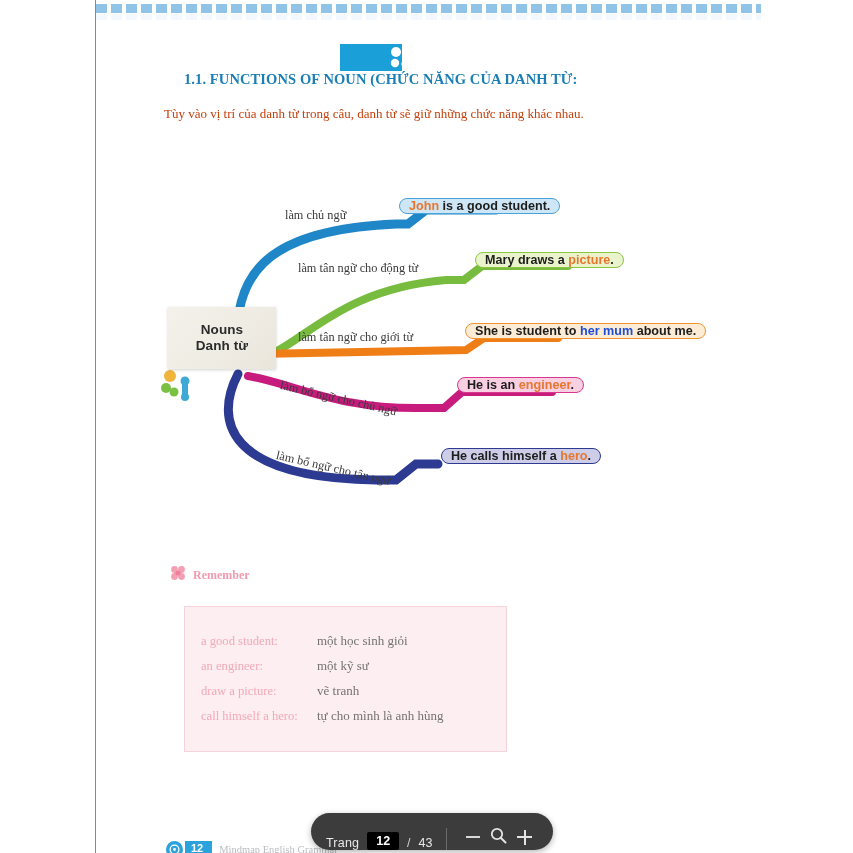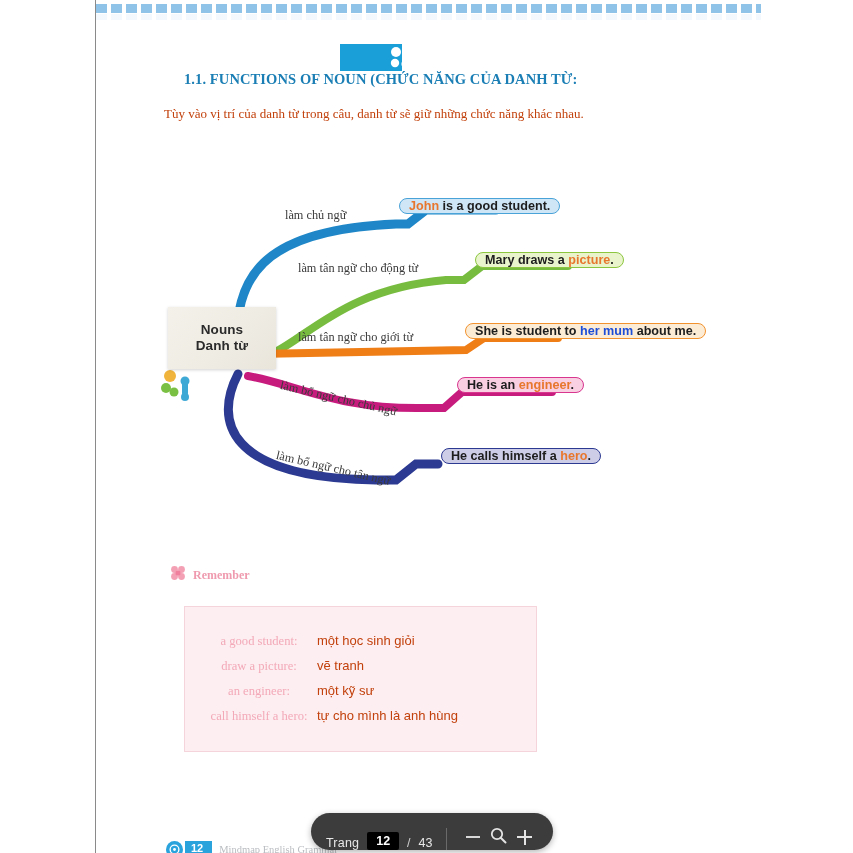--- a/index.html
+++ b/index.html
@@ -77,32 +77,32 @@
 
   
   .remember-head {
     position: absolute; left: 170px; top: 565px; display: flex; align-items: center; gap: 7px;
   }
   .remember-head .rh-text {
     color: #ef9aae; font-size: 12px; font-weight: bold;
     font-family: "Liberation Serif", serif;
   }
   .remember-box {
-    position: absolute; left: 184px; top: 606px; width: 353px; height: 146px;
-    background: #fdeef1; border: 1px solid #f6d4dc; text-align: center;
+    position: absolute; left: 184px; top: 606px; width: 323px; height: 146px;
+    background: #fdeef1; border: 1px solid #f6d4dc;
   }
   .rem-table { position: absolute; left: 16px; top: 26px; }
   .rem-row { display: flex; align-items: baseline; height: 25px; }
   .rem-en {
     width: 116px; color: #f3a9b8; font-size: 12.6px;
     font-family: "Liberation Serif", serif;
   }
   .rem-vi {
-    color: #c2410c; font-size: 13px;
-    font-family: Liberation Sans, sans-serif;
+    color: #737373; font-size: 13px;
+    font-family: Liberation Serif, serif;
   }
 
   
   .footer-badge { position: absolute; left: 166px; top: 841px; display: flex; align-items: center; }
   .fb-circle {
     width: 17px; height: 17px; border-radius: 50%; background: #2aa3dd;
     display: flex; align-items: center; justify-content: center; flex: none;
   }
   .fb-num {
     margin-left: 2px; background: #2aa3dd; color: #fff; font-size: 11px;
@@ -240,26 +240,26 @@
     <span class="rh-text">Remember</span>
   </div>
 
   <div class="remember-box">
     <div class="rem-table">
       <div class="rem-row">
         <span class="rem-en">a good student:</span>
         <span class="rem-vi">một học sinh giỏi</span>
       </div>
       <div class="rem-row">
+        <span class="rem-en">an engineer:</span>
+        <span class="rem-vi">một kỹ sư</span>
+      </div>
+      <div class="rem-row">
         <span class="rem-en">draw a picture:</span>
         <span class="rem-vi">vẽ tranh</span>
-      </div>
-      <div class="rem-row">
-        <span class="rem-en">an engineer:</span>
-        <span class="rem-vi">một kỹ sư</span>
       </div>
       <div class="rem-row">
         <span class="rem-en">call himself a hero:</span>
         <span class="rem-vi">tự cho mình là anh hùng</span>
       </div>
     </div>
   </div>
 
   <div class="footer-badge">
     <span class="fb-circle">

